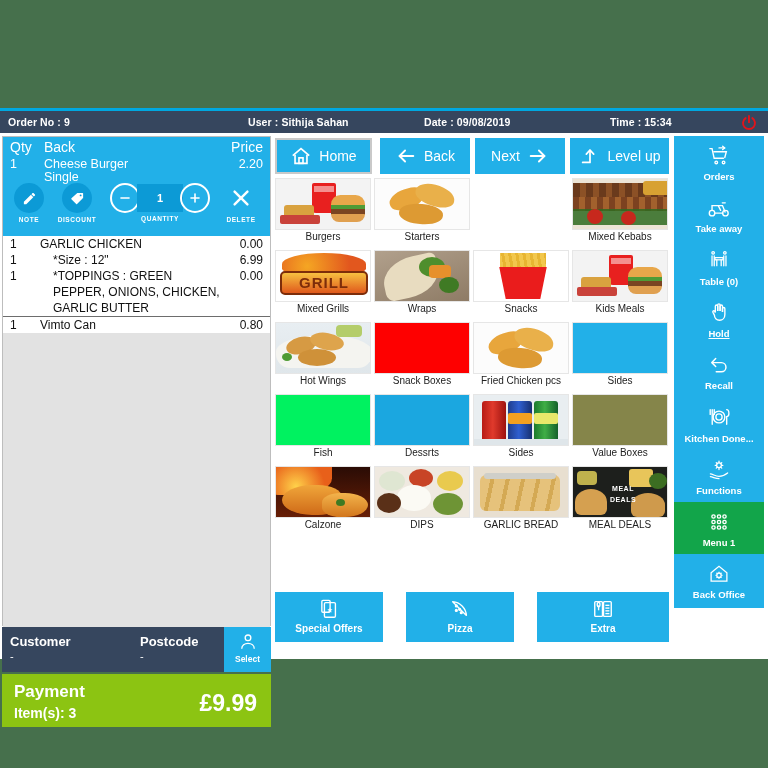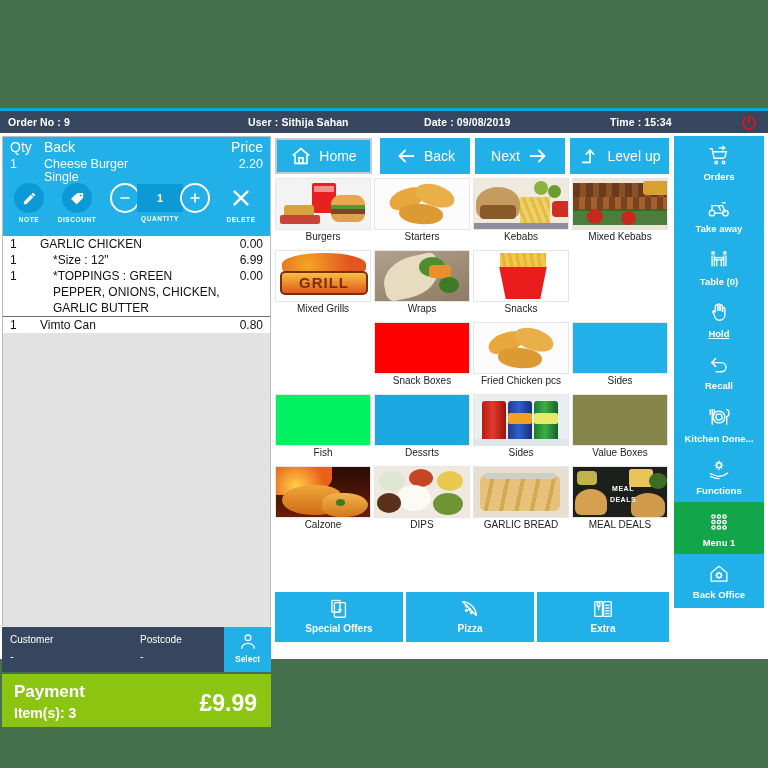--- a/index.html
+++ b/index.html
@@ -64,21 +64,21 @@
   .line .n{ flex:1; }
   .line .p{ width:40px; text-align:right;}
   .line.sub .n{ padding-left:13px;}
   .line.sep{ border-top:1px solid #6d6d6d; }
   .blank{ background:#e2e2e2; }
 
   
   .cust{ position:absolute; left:2px; top:491px; width:269px; height:45px;
          background:#36465e; color:#fff;}
   .cust-main{ position:absolute; left:0;top:0;width:222px;height:45px;padding:6px 8px;}
-  .cust-col{ position:absolute; font-size:10px; font-weight:normal;}
+  .cust-col{ position:absolute; font-size:13px; font-weight:bold;}
   .cc1{ left:8px; top:7px;} .cc1v{ left:8px; top:23px; font-weight:normal; font-size:11px;}
   .cc2{ left:138px; top:7px;} .cc2v{ left:138px; top:23px; font-weight:normal; font-size:11px;}
   .sel-btn{ position:absolute; left:222px; top:0; width:47px; height:45px;
             background:#22b0e8; color:#fff; text-align:center; padding-top:4px;}
   .sel-btn .lab{ font-size:8.5px; font-weight:bold; margin-top:1px;}
 
   
   .pay{ position:absolute; left:2px; top:538px; width:269px; height:53px;
         background:#8cc412; color:#fff; }
   .pay-t{ position:absolute; left:12px; top:8px; font-size:17px; font-weight:bold;}
@@ -97,21 +97,21 @@
   .navbtn.lvl{ left:295px; width:99px;}
 
   .grid{ position:absolute; left:2px; top:42px; width:394px; height:330px;}
   .tile{ position:absolute; width:96px; height:65px; }
   .tile .img{ width:96px; height:52px; background:#fff; border:1px solid #e6e6e6;
               overflow:hidden; position:relative;}
   .tile .cap{ height:13px; text-align:center; font-size:10px; color:#222;
               line-height:13px; white-space:nowrap;}
 
   .botrow{ position:absolute; left:2px; top:456px; width:394px; height:50px;}
-  .botbtn{ position:absolute; top:0; height:50px; width:128px; background:#22b0e8;
+  .botbtn{ position:absolute; top:0; height:50px; width:108px; background:#22b0e8;
            color:#fff; text-align:center; padding-top:5px;}
   .botbtn .lab{ font-size:10px; font-weight:bold; margin-top:2px;}
   .bb1{left:0;} .bb2{left:131px;} .bb3{left:262px; width:132px;}
 
   
   .side{ position:absolute; left:674px; top:0; width:92px; height:523px;padding-left:39px;}
   .sbtn{ position:absolute; left:0; width:90px; height:54px; background:#22b0e8;
          color:#fff; text-align:center; padding-top:4px; }
   .sbtn.green{ background:#12a54a;}
   .sbtn .lab{ font-size:9.5px; font-weight:bold; margin-top:0px; white-space:nowrap;}
@@ -319,33 +319,20 @@
           </div>
           <div class="tile" style="left: 99px; top: 0px;">
             <div class="img">
               <div style="position:absolute;left:0;top:0;width:96px;height:52px;background:#fcfcfc"></div>
               <div style="position:absolute;left:14px;top:10px;width:36px;height:20px;background:#e8a63c;border-radius:50% 40% 55% 45%;transform:rotate(-18deg)"></div>
               <div style="position:absolute;left:40px;top:6px;width:40px;height:21px;background:#e9b04a;border-radius:45% 55% 40% 50%;transform:rotate(14deg)"></div>
               <div style="position:absolute;left:24px;top:25px;width:44px;height:20px;background:#dd9a33;border-radius:50% 45% 50% 45%;transform:rotate(6deg)"></div>
             </div>
             <div class="cap">Starters</div>
           </div>
-          <div class="tile" style="left: 198px; top: 0px;">
-            <div class="img">
-              <div style="position:absolute;left:0;top:0;width:96px;height:52px;background:#efe9de"></div>
-              <div style="position:absolute;left:2px;top:8px;width:44px;height:32px;background:#c59b5f;border-radius:50% 50% 10px 10px"></div>
-              <div style="position:absolute;left:6px;top:26px;width:36px;height:14px;background:#8a5a2b;border-radius:4px"></div>
-              <div style="position:absolute;left:46px;top:18px;width:30px;height:26px;background:repeating-linear-gradient(68deg,#f0cf63 0 4px,#e2bb4a 4px 7px)"></div>
-              <div style="position:absolute;left:60px;top:2px;width:14px;height:14px;background:#8bb23d;border-radius:50%"></div>
-              <div style="position:absolute;left:74px;top:6px;width:13px;height:13px;background:#6c9b2f;border-radius:50%"></div>
-              <div style="position:absolute;left:78px;top:22px;width:18px;height:16px;background:#cf2f22;border-radius:4px"></div>
-              <div style="position:absolute;left:0;top:44px;width:96px;height:8px;background:#8d8f9e"></div>
-            </div>
-            <div class="cap">Kebabs</div>
-          </div>
           <div class="tile" style="left: 297px; top: 0px;">
             <div class="img">
               <div style="position:absolute;left:0;top:0;width:96px;height:52px;background:#ece4d6"></div>
               <div style="position:absolute;left:0;top:4px;width:96px;height:16px;background:repeating-linear-gradient(90deg,#6a3a1c 0 7px,#8c5126 7px 13px)"></div>
               <div style="position:absolute;left:0;top:18px;width:96px;height:14px;background:repeating-linear-gradient(90deg,#7c4220 0 6px,#a2612d 6px 12px)"></div>
               <div style="position:absolute;left:0;top:30px;width:96px;height:16px;background:#2f6b21;opacity:.85"></div>
               <div style="position:absolute;left:14px;top:30px;width:16px;height:15px;background:#c7281d;border-radius:50%"></div>
               <div style="position:absolute;left:48px;top:32px;width:15px;height:14px;background:#c7281d;border-radius:50%"></div>
               <div style="position:absolute;left:70px;top:2px;width:26px;height:14px;background:#d8a132;border-radius:3px"></div>
             </div>
@@ -370,20 +357,46 @@
             </div>
             <div class="cap">Wraps</div>
           </div>
           <div class="tile" style="left: 198px; top: 72px;">
             <div class="img">
               <div style="position:absolute;left:0;top:0;width:96px;height:52px;background:#fff"></div>
               <div style="position:absolute;left:26px;top:2px;width:46px;height:18px;background:repeating-linear-gradient(80deg,#f2c74c 0 4px,#e7b531 4px 7px)"></div>
               <div style="position:absolute;left:22px;top:16px;width:54px;height:32px;background:#ea1c1c;clip-path:polygon(6% 0,94% 0,82% 100%,18% 100%)"></div>
             </div>
             <div class="cap">Snacks</div>
+          </div>
+          <div class="tile" style="left: 297px; top: 72px;">
+            <div class="img">
+              <div style="position:absolute;left:0;top:0;width:96px;height:52px;background:#f3f3f3"></div>
+              <div style="position:absolute;left:36px;top:4px;width:24px;height:30px;background:#e8201f;border-radius:2px 2px 4px 4px"></div>
+              <div style="position:absolute;left:38px;top:7px;width:20px;height:6px;background:#fff;opacity:.5"></div>
+              <div style="position:absolute;left:55px;top:16px;width:34px;height:11px;background:#e8a74a;border-radius:12px 12px 2px 2px"></div>
+              <div style="position:absolute;left:55px;top:26px;width:34px;height:5px;background:#4f9b36"></div>
+              <div style="position:absolute;left:55px;top:30px;width:34px;height:6px;background:#7a4522"></div>
+              <div style="position:absolute;left:55px;top:35px;width:34px;height:8px;background:#e0a050;border-radius:0 0 8px 8px"></div>
+              <div style="position:absolute;left:8px;top:26px;width:30px;height:17px;background:#d9a23f;border-radius:3px"></div>
+              <div style="position:absolute;left:4px;top:36px;width:40px;height:9px;background:#c9423a;border-radius:2px"></div>
+            </div>
+            <div class="cap">Kids Meals</div>
+          </div>
+          <div class="tile" style="left: 0px; top: 144px;">
+            <div class="img">
+              <div style="position:absolute;left:0;top:0;width:96px;height:52px;background:linear-gradient(180deg,#e8eef2,#dfe6ea)"></div>
+              <div style="position:absolute;left:0;top:12px;width:96px;height:33px;background:#f4f4f0;border-radius:50% 50% 14px 14px"></div>
+              <div style="position:absolute;left:10px;top:14px;width:30px;height:17px;background:#d69a43;border-radius:50%;transform:rotate(-14deg)"></div>
+              <div style="position:absolute;left:34px;top:10px;width:34px;height:17px;background:#dea44c;border-radius:50%;transform:rotate(10deg)"></div>
+              <div style="position:absolute;left:22px;top:26px;width:38px;height:17px;background:#cf9139;border-radius:50%"></div>
+              <div style="position:absolute;left:6px;top:30px;width:10px;height:8px;background:#4e9b34;border-radius:50%"></div>
+              <div style="position:absolute;left:60px;top:2px;width:26px;height:12px;background:#b4cd6a;border-radius:4px"></div>
+            </div>
+            <div class="cap">Hot Wings</div>
           </div>
           <div class="tile" style="left: 99px; top: 144px;">
             <div class="img">
               <div style="position:absolute;left:0;top:0;width:96px;height:52px;background:#fe0000"></div>
             </div>
             <div class="cap">Snack Boxes</div>
           </div>
           <div class="tile" style="left: 198px; top: 144px;">
             <div class="img">
               <div style="position:absolute;left:0;top:0;width:96px;height:52px;background:#fcfcfc"></div>

